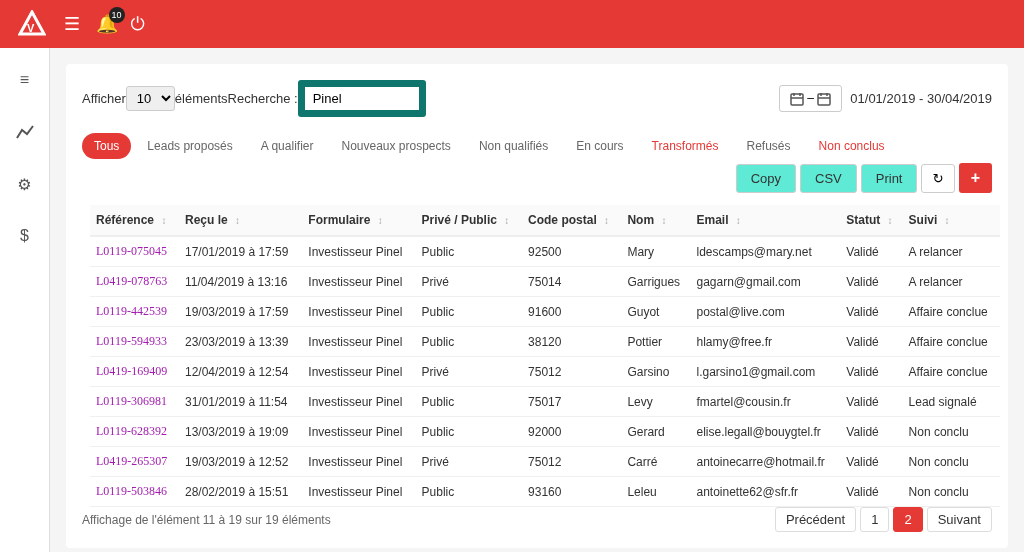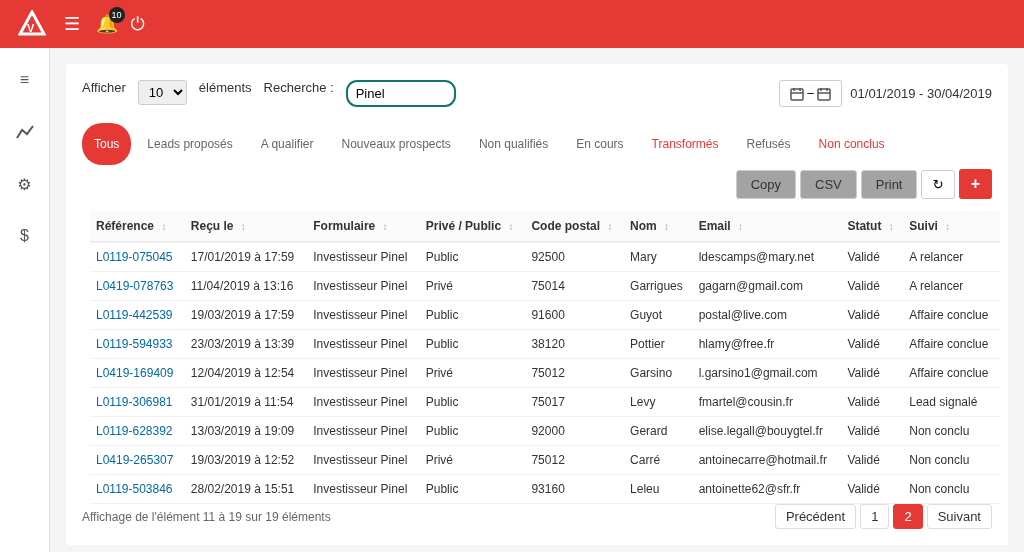--- a/index.html
+++ b/index.html
@@ -57,54 +57,54 @@
       flex: 1; padding: 16px; overflow-y: auto; background: #f5f5f5;
     }
 
     
     .card {
       background: white; border-radius: 4px; padding: 16px;
     }
 
     
     .top-controls {
-      display: flex; align-items: flex-start; gap: 12px; margin-bottom: 16px;
+      display: flex; align-items: center; margin-bottom: 16px;
     }
     .top-controls label { font-size: 13px; }
     .top-controls select {
       padding: 3px 6px; border: 1px solid #ccc; border-radius: 3px; font-size: 13px;
     }
     .search-input {
-      padding: 4px 8px; border: 2px solid #0f766e; border-radius: 11px; font-size: 13px; width: 110px;
+      padding: 4px 8px; border: 7px solid #0f766e; border-radius: 3px; font-size: 13px; width: 128px;
     }
     .date-range {
       margin-left: auto; display: flex; align-items: center; gap: 8px;
     }
     .date-range-btn {
       padding: 5px 10px; border: 1px solid #ccc; background: white; border-radius: 3px; cursor: pointer; font-size: 12px;
     }
 
     
     .filter-tabs {
       display: flex; align-items: center; gap: 4px; margin-bottom: 12px; flex-wrap: wrap;
     }
     .filter-tab {
-      padding: 14px 12px; border: none; background: none; cursor: pointer;
+      padding: 6px 12px; border: none; background: none; cursor: pointer;
       font-size: 12px; color: #666; border-radius: 3px; text-align: center;
     }
     .filter-tab.active {
       background: #e53935; color: white; border-radius: 20px;
     }
     .filter-tab.red-text { color: #e53935; }
 
     .action-buttons {
       margin-left: auto; display: flex; align-items: center; gap: 4px;
     }
     .action-btn {
-      padding: 6px 14px; border: 1px solid #ccc; background: #a3a3a3;
+      padding: 6px 14px; border: 1px solid #ccc; background: #5eead4;
       border-radius: 3px; cursor: pointer; font-size: 13px; color: #333;
     }
     .refresh-btn {
       padding: 6px 10px; border: 1px solid #ccc; background: white;
       border-radius: 3px; cursor: pointer;
     }
     .add-btn {
       padding: 6px 12px; background: #e53935; color: white;
       border: none; border-radius: 3px; cursor: pointer; font-size: 16px; font-weight: bold;
     }
@@ -113,21 +113,21 @@
     .data-table { width: 100%; border-collapse: collapse; font-size: 12px; margin-left: 8px; }
     .data-table th {
       background: #fafafa; border-bottom: 2px solid #eee;
       padding: 8px 6px; text-align: left; color: #333; font-weight: 600;
       white-space: nowrap; position: relative;
     }
     .data-table th .sort-icon { color: #aaa; margin-left: 4px; font-size: 10px; }
     .data-table td {
       padding: 7px 6px; border-bottom: 1px solid #f0f0f0; color: #333;
     }
-    .ref-link { color: #0369a1; text-decoration: none; cursor: pointer; }
+    .ref-link { color: #a21caf; text-decoration: none; cursor: pointer; font-family: Liberation Serif, serif; }
 
     
     .pagination {
       display: flex; align-items: center; justify-content: space-between;
       margin-top: 0; font-size: 13px;
     }
     .pagination-info { color: #666; font-size: 12px; }
     .pagination-controls { display: flex; align-items: flex-end; gap: 4px; }
     .page-btn {
       padding: 4px 10px; border: 1px solid #ddd; background: white;

